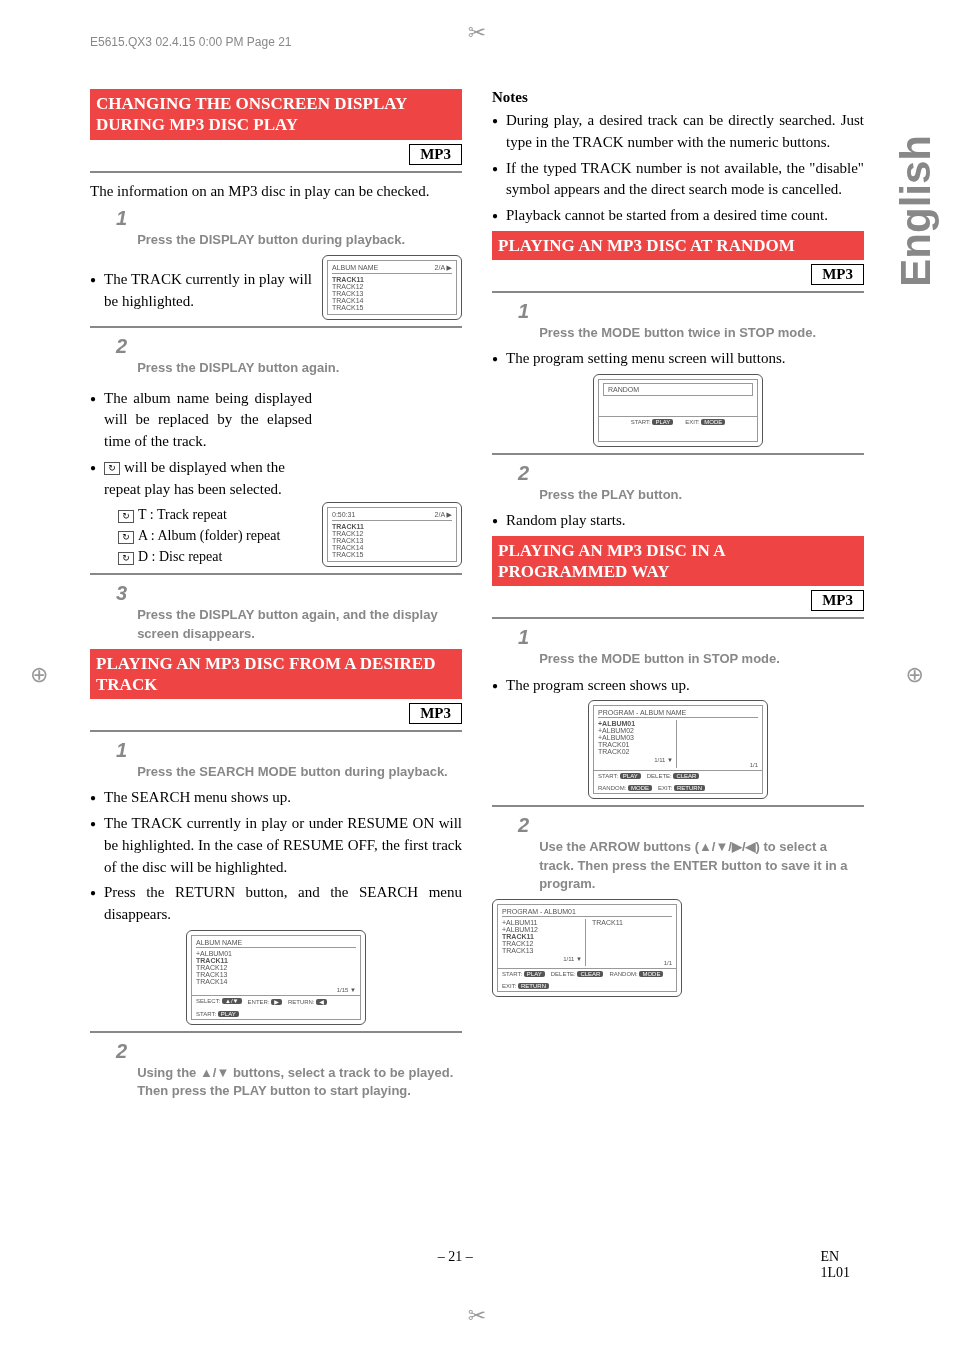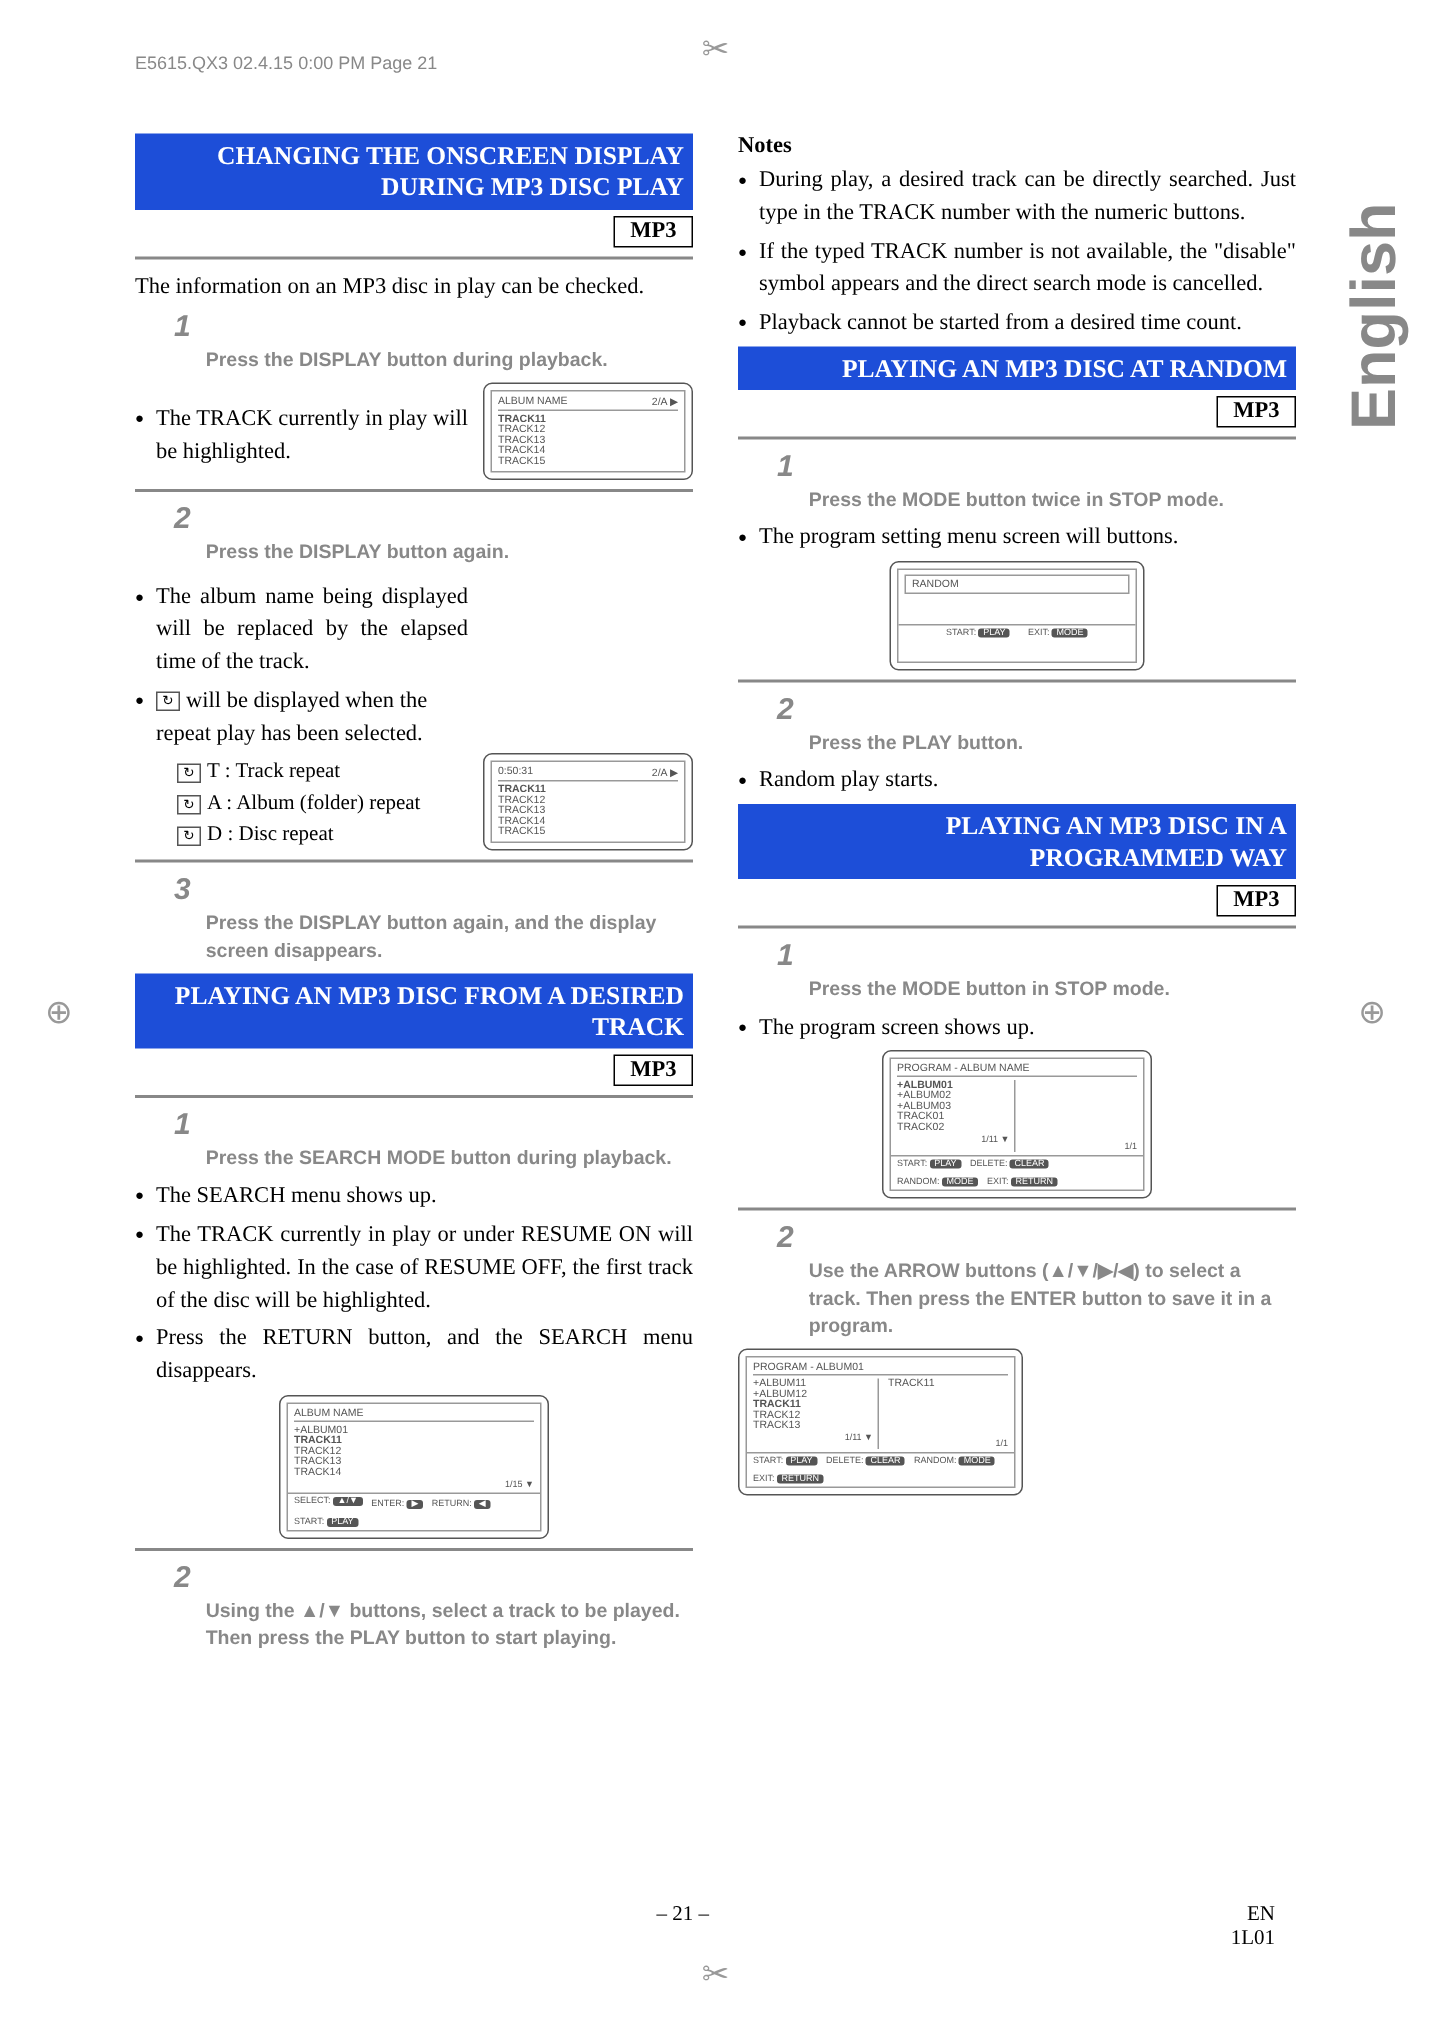--- a/index.html
+++ b/index.html
@@ -53,23 +53,23 @@
   }
   .columns {
     display: flex;
     gap: 30px;
   }
   .col {
     flex: 1;
     min-width: 0;
   }
   .section-header {
-    background: #1d4ed8;
+    background: #ef4444;
     color: #fff;
-    text-align: right;
+    text-align: left;
     font-weight: bold;
     font-family: "Times New Roman", serif;
     font-size: 17px;
     padding: 4px 6px;
     line-height: 1.25;
   }
   .mp3-badge {
     border: 1.5px solid #000;
     font-weight: bold;
     font-size: 15px;
@@ -188,27 +188,27 @@
     vertical-align: middle;
     margin-right: 4px;
   }
   .sub-indent {
     padding-left: 28px;
     font-size: 14px;
     line-height: 1.5;
   }
   .footer {
     position: absolute;
-    bottom: 48px;
+    bottom: 68px;
     width: 760px;
     display: flex;
     justify-content: space-between;
     font-size: 14px;
   }
-  .footer .right { text-align: right; }
+  .footer .right { text-align: left; }
   .two-col-inner {
     display: flex;
     gap: 6px;
   }
   .two-col-inner > div { flex: 1; }
   .counter-row {
     display: flex;
     justify-content: space-between;
     font-size: 6px;
     margin-top: 2px;

